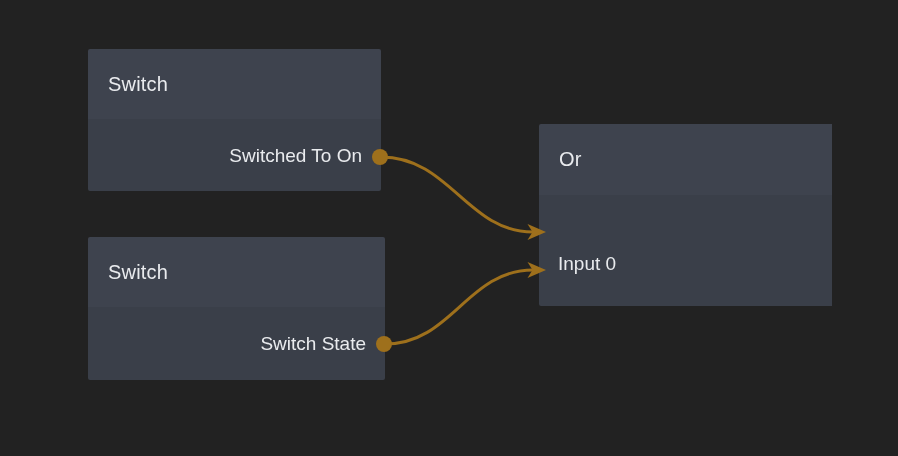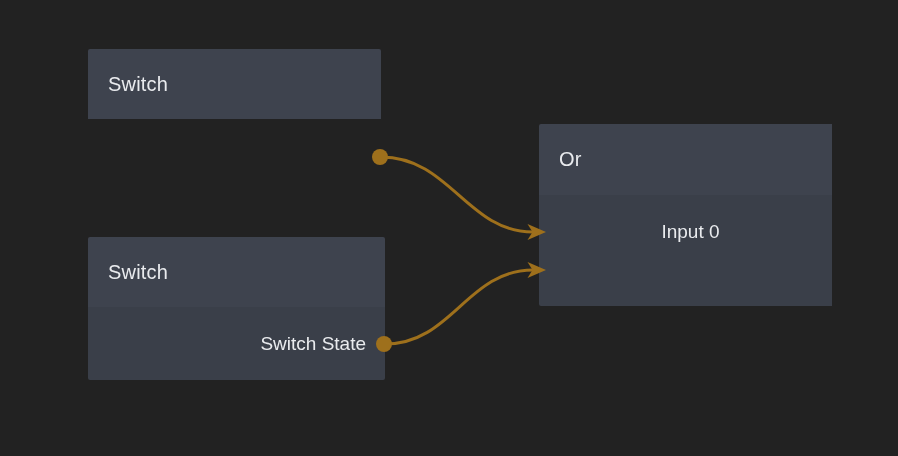--- a/index.html
+++ b/index.html
@@ -51,22 +51,23 @@
     display: flex;
     align-items: center;
     color: #e9ebee;
     font-size: 19px;
   }
   .port-row.output {
     justify-content: flex-end;
     padding-right: 19px;
   }
   .port-row.input {
-    justify-content: center;
-    padding-left: 7px;
+    justify-content: flex-start;
+    padding-left: 19px;
+    margin-top: 32px;
   }
   .wire-layer {
     position: absolute;
     left: 0;
     top: 0;
     width: 898px;
     height: 456px;
     z-index: 5;
   }
   .wire {
@@ -80,20 +81,25 @@
   }
 </style>
 </head>
 <body>
 
 <div class="stage">
 
   <div class="node node-a">
     <div class="node-header">
       <span class="node-title">Switch</span>
+    </div>
+    <div class="node-body">
+      <div class="port-row output">
+        <span>Switched To On</span>
+      </div>
     </div>
   </div>
 
   <div class="node node-b">
     <div class="node-header">
       <span class="node-title">Switch</span>
     </div>
     <div class="node-body">
       <div class="port-row output">
         <span>Switch State</span>

